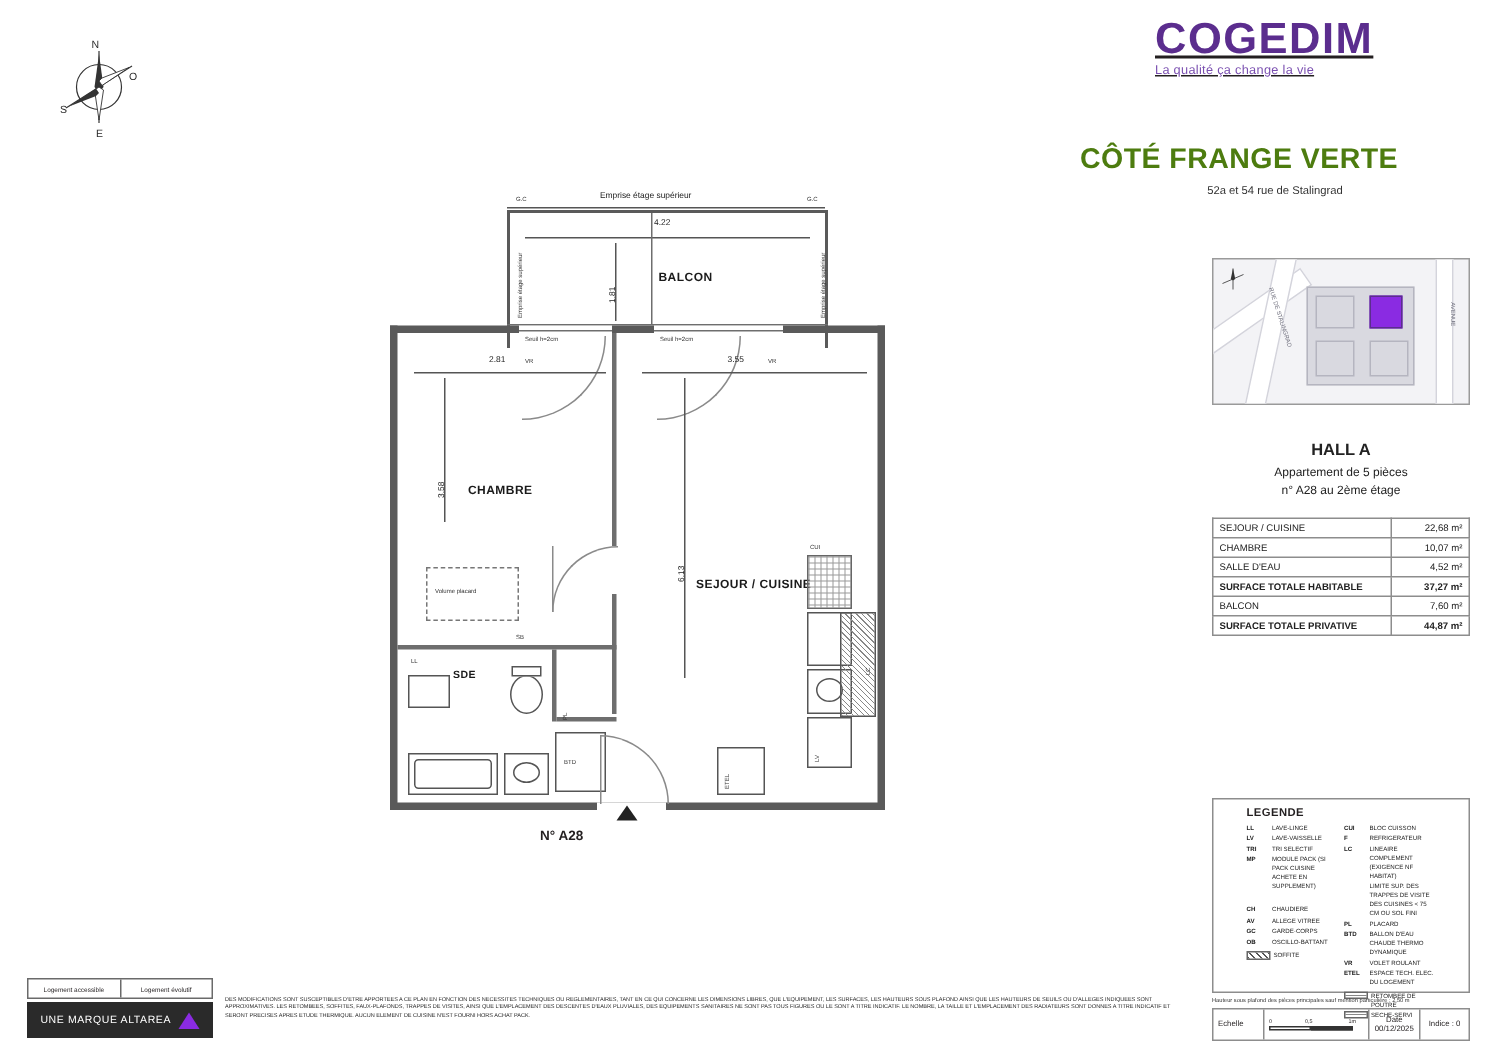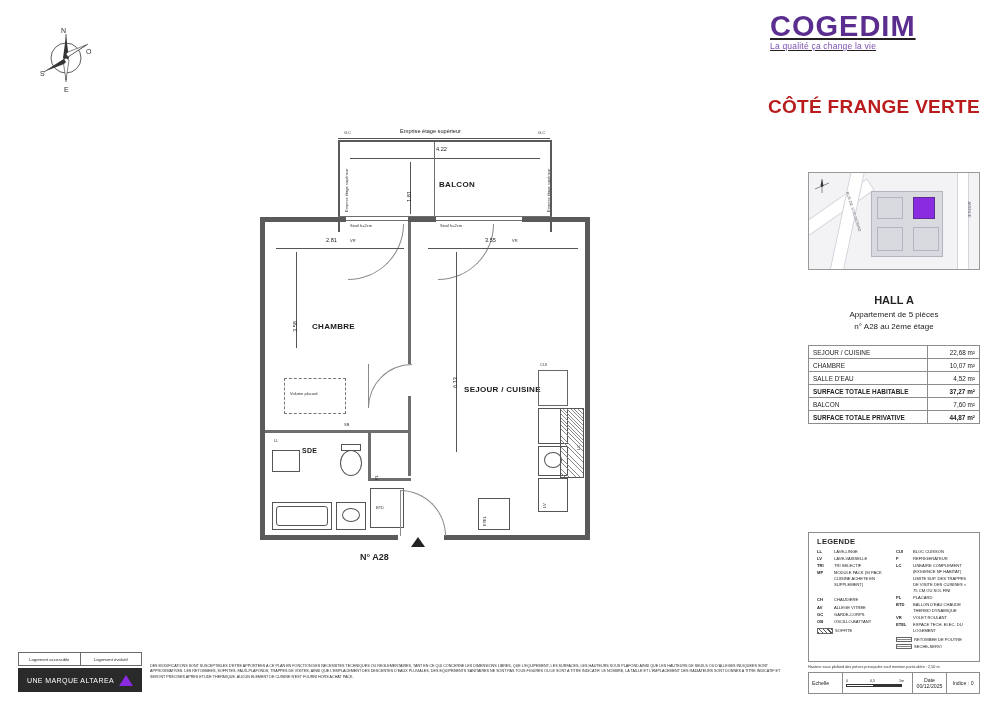--- a/index.html
+++ b/index.html
@@ -17,22 +17,22 @@
   #compass .n { left:31px; top:-1px; }
   #compass .s { left:10px; top:42px; }
   #compass .e { left:34px; top:58px; }
   #compass .w { left:56px; top:20px; }
 
   
   #logo { position:absolute; right:20px; top:12px; width:210px; text-align:left;text-decoration:underline; }
   #logo .brand { font-size:29px; font-weight:bold; letter-spacing:1px; color:#5b2d8e; line-height:1; }
   #logo .slogan { font-size:8.5px; color:#7a4fb0; margin-top:0; letter-spacing:.2px; }
 
-  #prog-title { position:absolute; right:20px; top:96px; width:260px; text-align:right;
-                font-size:19px; font-weight:bold; color:#b91c1c; letter-spacing:.3px; }
+  #prog-title { position:absolute; right:20px; top:96px; width:260px; text-align:left;
+                font-size:19px; font-weight:bold; color:#4d7c0f; letter-spacing:.3px; }
   #prog-addr { position:absolute; right:20px; top:122px; width:260px; text-align:center;
                font-size:7.5px; color:#333; line-height:1.45; }
 
   
   #sitemap { position:absolute; left:808px; top:172px; width:172px; height:98px;
              border:1px solid #9a9a9a; background:#f3f3f6; overflow:hidden; }
   #sitemap .road { position:absolute; background:#ffffff; border:1px solid #d4d4dc; }
   #sitemap .blockgrey { position:absolute; background:#d9d9e0; border:1px solid #b5b5c0; }
   #sitemap .unit { position:absolute; background:#8a2be2; border:1px solid #5b2d8e; }
   #sitemap .rtxt { position:absolute; font-size:4px; color:#6a6a78; }
@@ -44,21 +44,21 @@
 
   
   #surfaces { position:absolute; left:808px; top:345px; width:172px;
               border-collapse:collapse; font-size:6.4px; color:#222; }
   #surfaces td { border:1px solid #8d8d8d; padding:2.5px 4px; }
   #surfaces td.val { text-align:right; width:52px; }
   #surfaces tr.total td { font-weight:bold; }
 
   
   #legend { position:absolute; left:808px; top:532px; width:172px; height:130px;
-            border:1px solid #8d8d8d; padding:4px 8px; }
+            border:1px solid #8d8d8d; padding:4px 22px; }
   #legend .ltitle { font-size:7.5px; font-weight:bold; letter-spacing:.3px; margin-bottom:3px; }
   #legend .cols { display:flex; gap:4px; }
   #legend .col { width:50%; }
   #legend .row { display:flex; font-size:4.1px; line-height:1.45; margin-bottom:1.2px; color:#222; }
   #legend .row .k { width:17px; flex:none; font-weight:bold; }
   #legend .row .v { flex:1; }
   #legend .hatch { width:16px; height:6px; flex:none;
     background:repeating-linear-gradient(45deg,#555 0 1px,transparent 1px 3px); border:1px solid #666; margin-right:2px;}
   #legend .bar { width:16px; height:5px; flex:none; border:1px solid #666; background:#fff; margin-right:2px;
     background-image:linear-gradient(to bottom,#fff 40%,#888 40%,#888 60%,#fff 60%); }
@@ -147,20 +147,21 @@
     <span class="lbl w">O</span>
   </div>
 
   <div id="logo">
     <div class="brand">COGEDIM</div>
     <div class="slogan">La qualité ça change la vie</div>
   </div>
 
   <div id="prog-title">CÔTÉ FRANGE VERTE</div>
   <div id="prog-addr">
+    <div>52a et 54 rue de Stalingrad</div>
   </div>
 
   <div id="sitemap">
     <div class="road" style="left:-20px; top:30px; width:90px; height:14px; transform:rotate(-35deg);"></div>
     <div class="road" style="left:30px; top:-6px; width:14px; height:120px; transform:rotate(12deg);"></div>
     <div class="road" style="left:148px; top:-10px; width:12px; height:120px;"></div>
     <div class="blockgrey" style="left:62px; top:18px; width:72px; height:66px;"></div>
     <div class="blockgrey" style="left:68px; top:24px; width:26px; height:22px;"></div>
     <div class="blockgrey" style="left:68px; top:54px; width:26px; height:24px;"></div>
     <div class="blockgrey" style="left:104px; top:54px; width:26px; height:24px;"></div>

